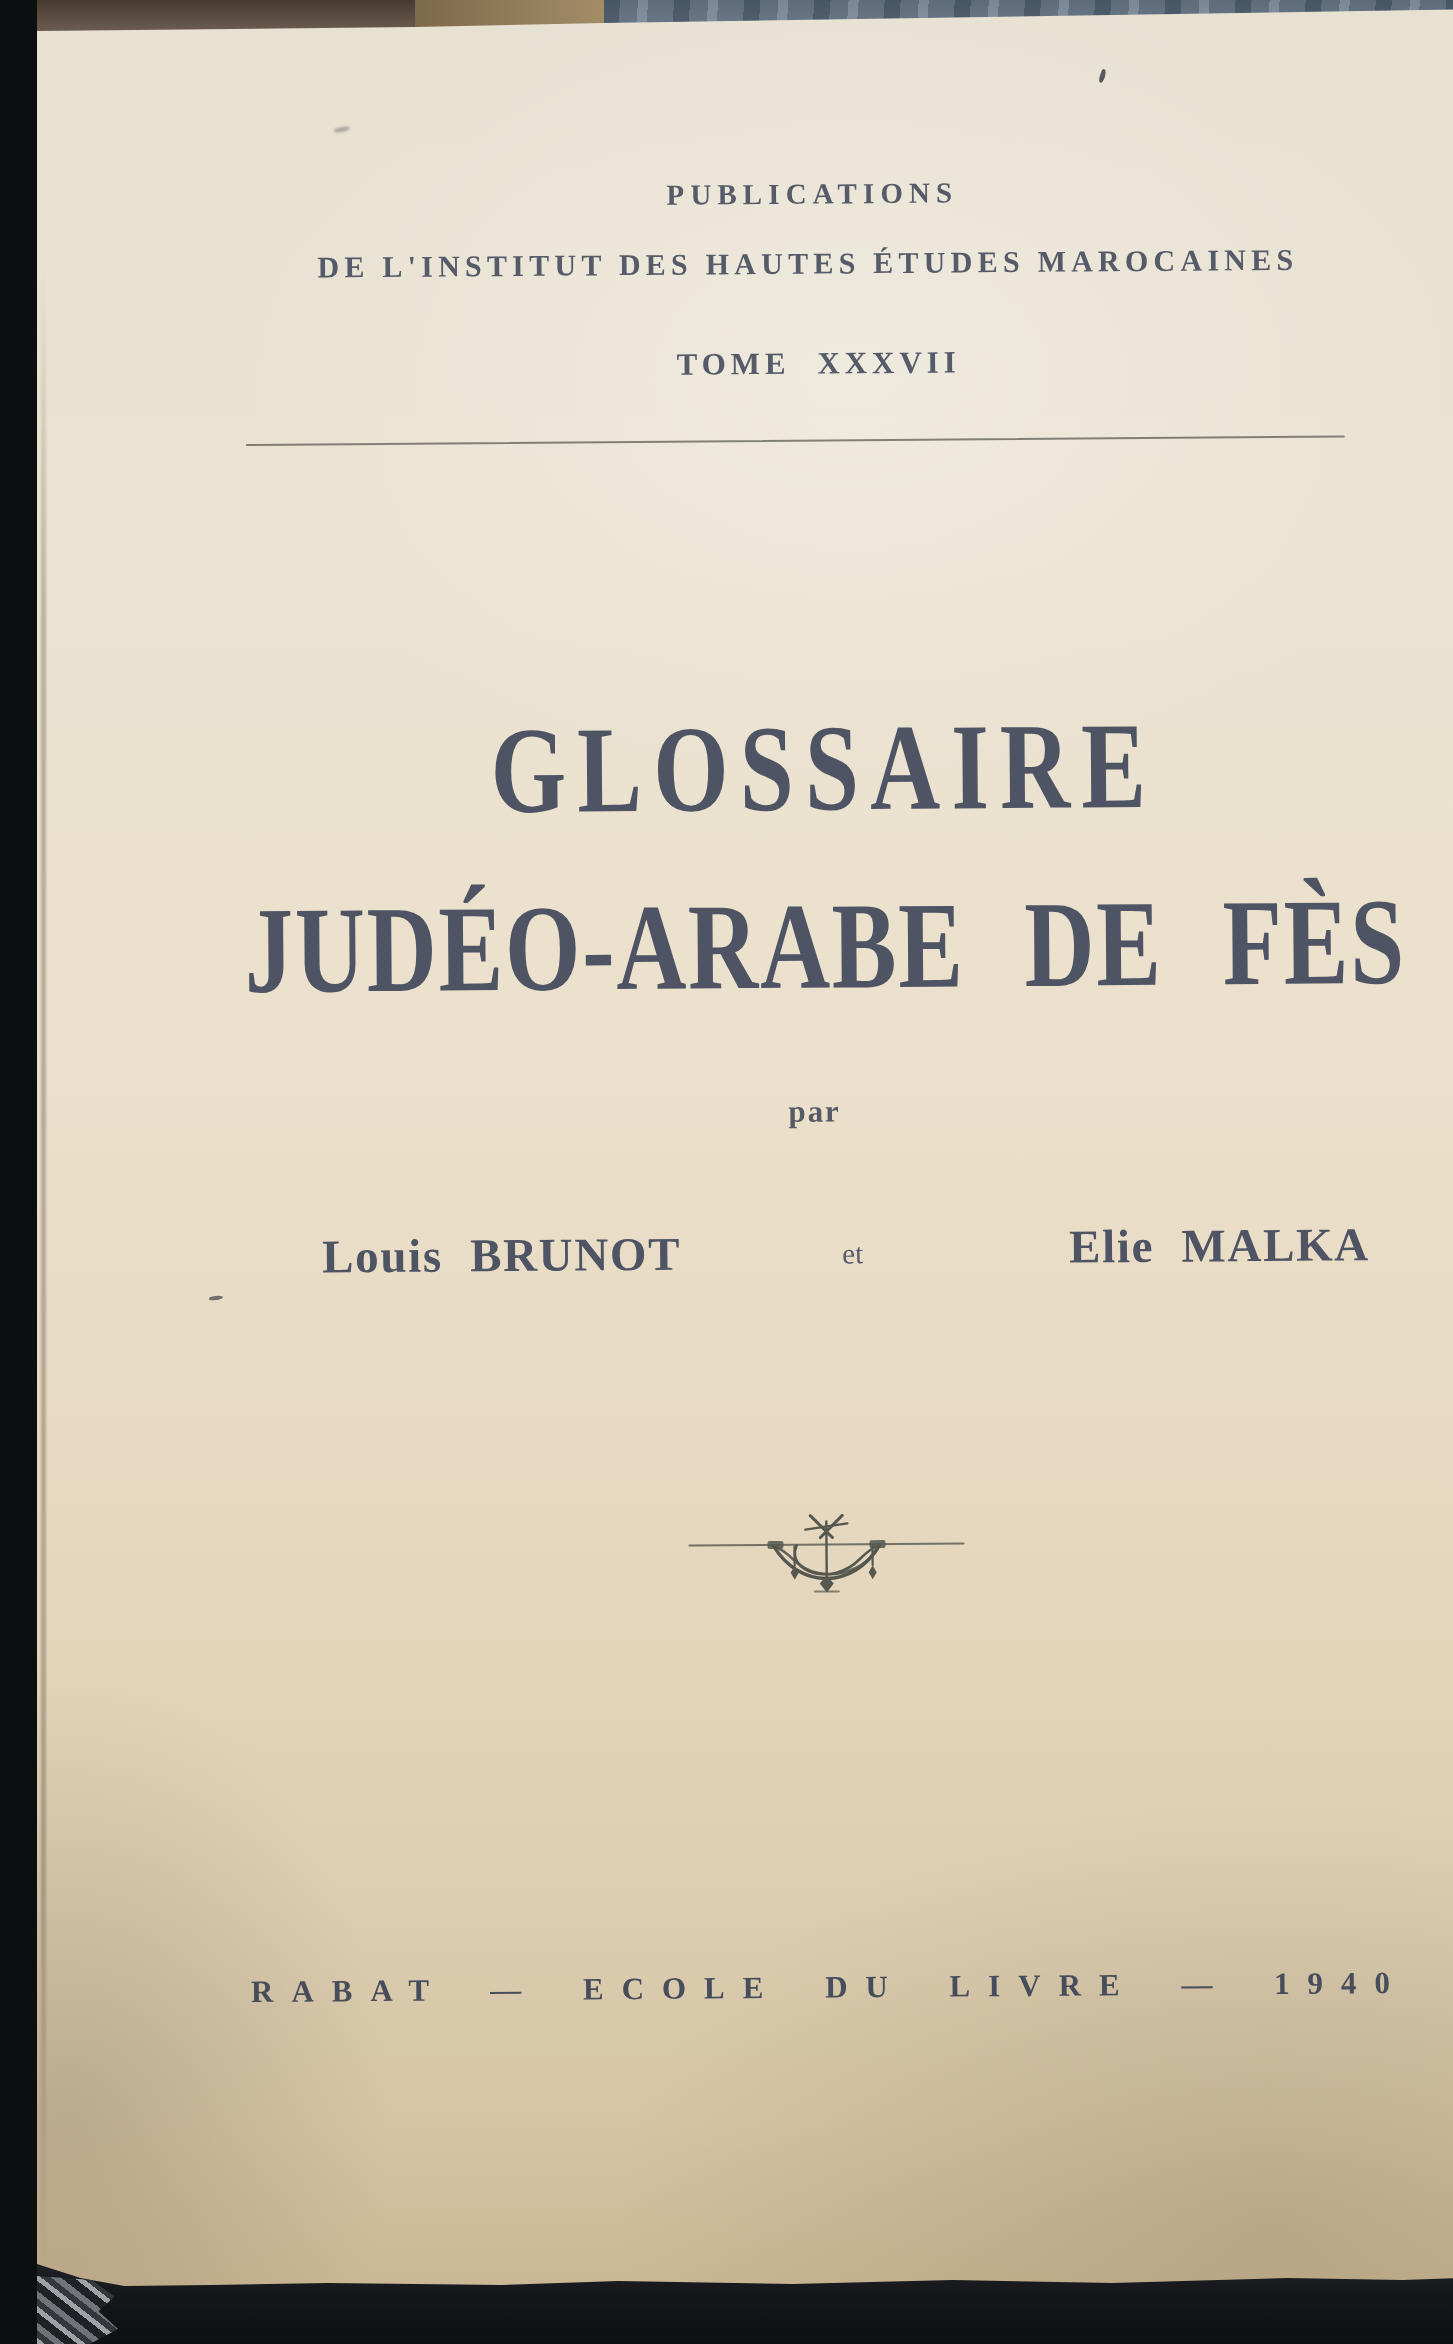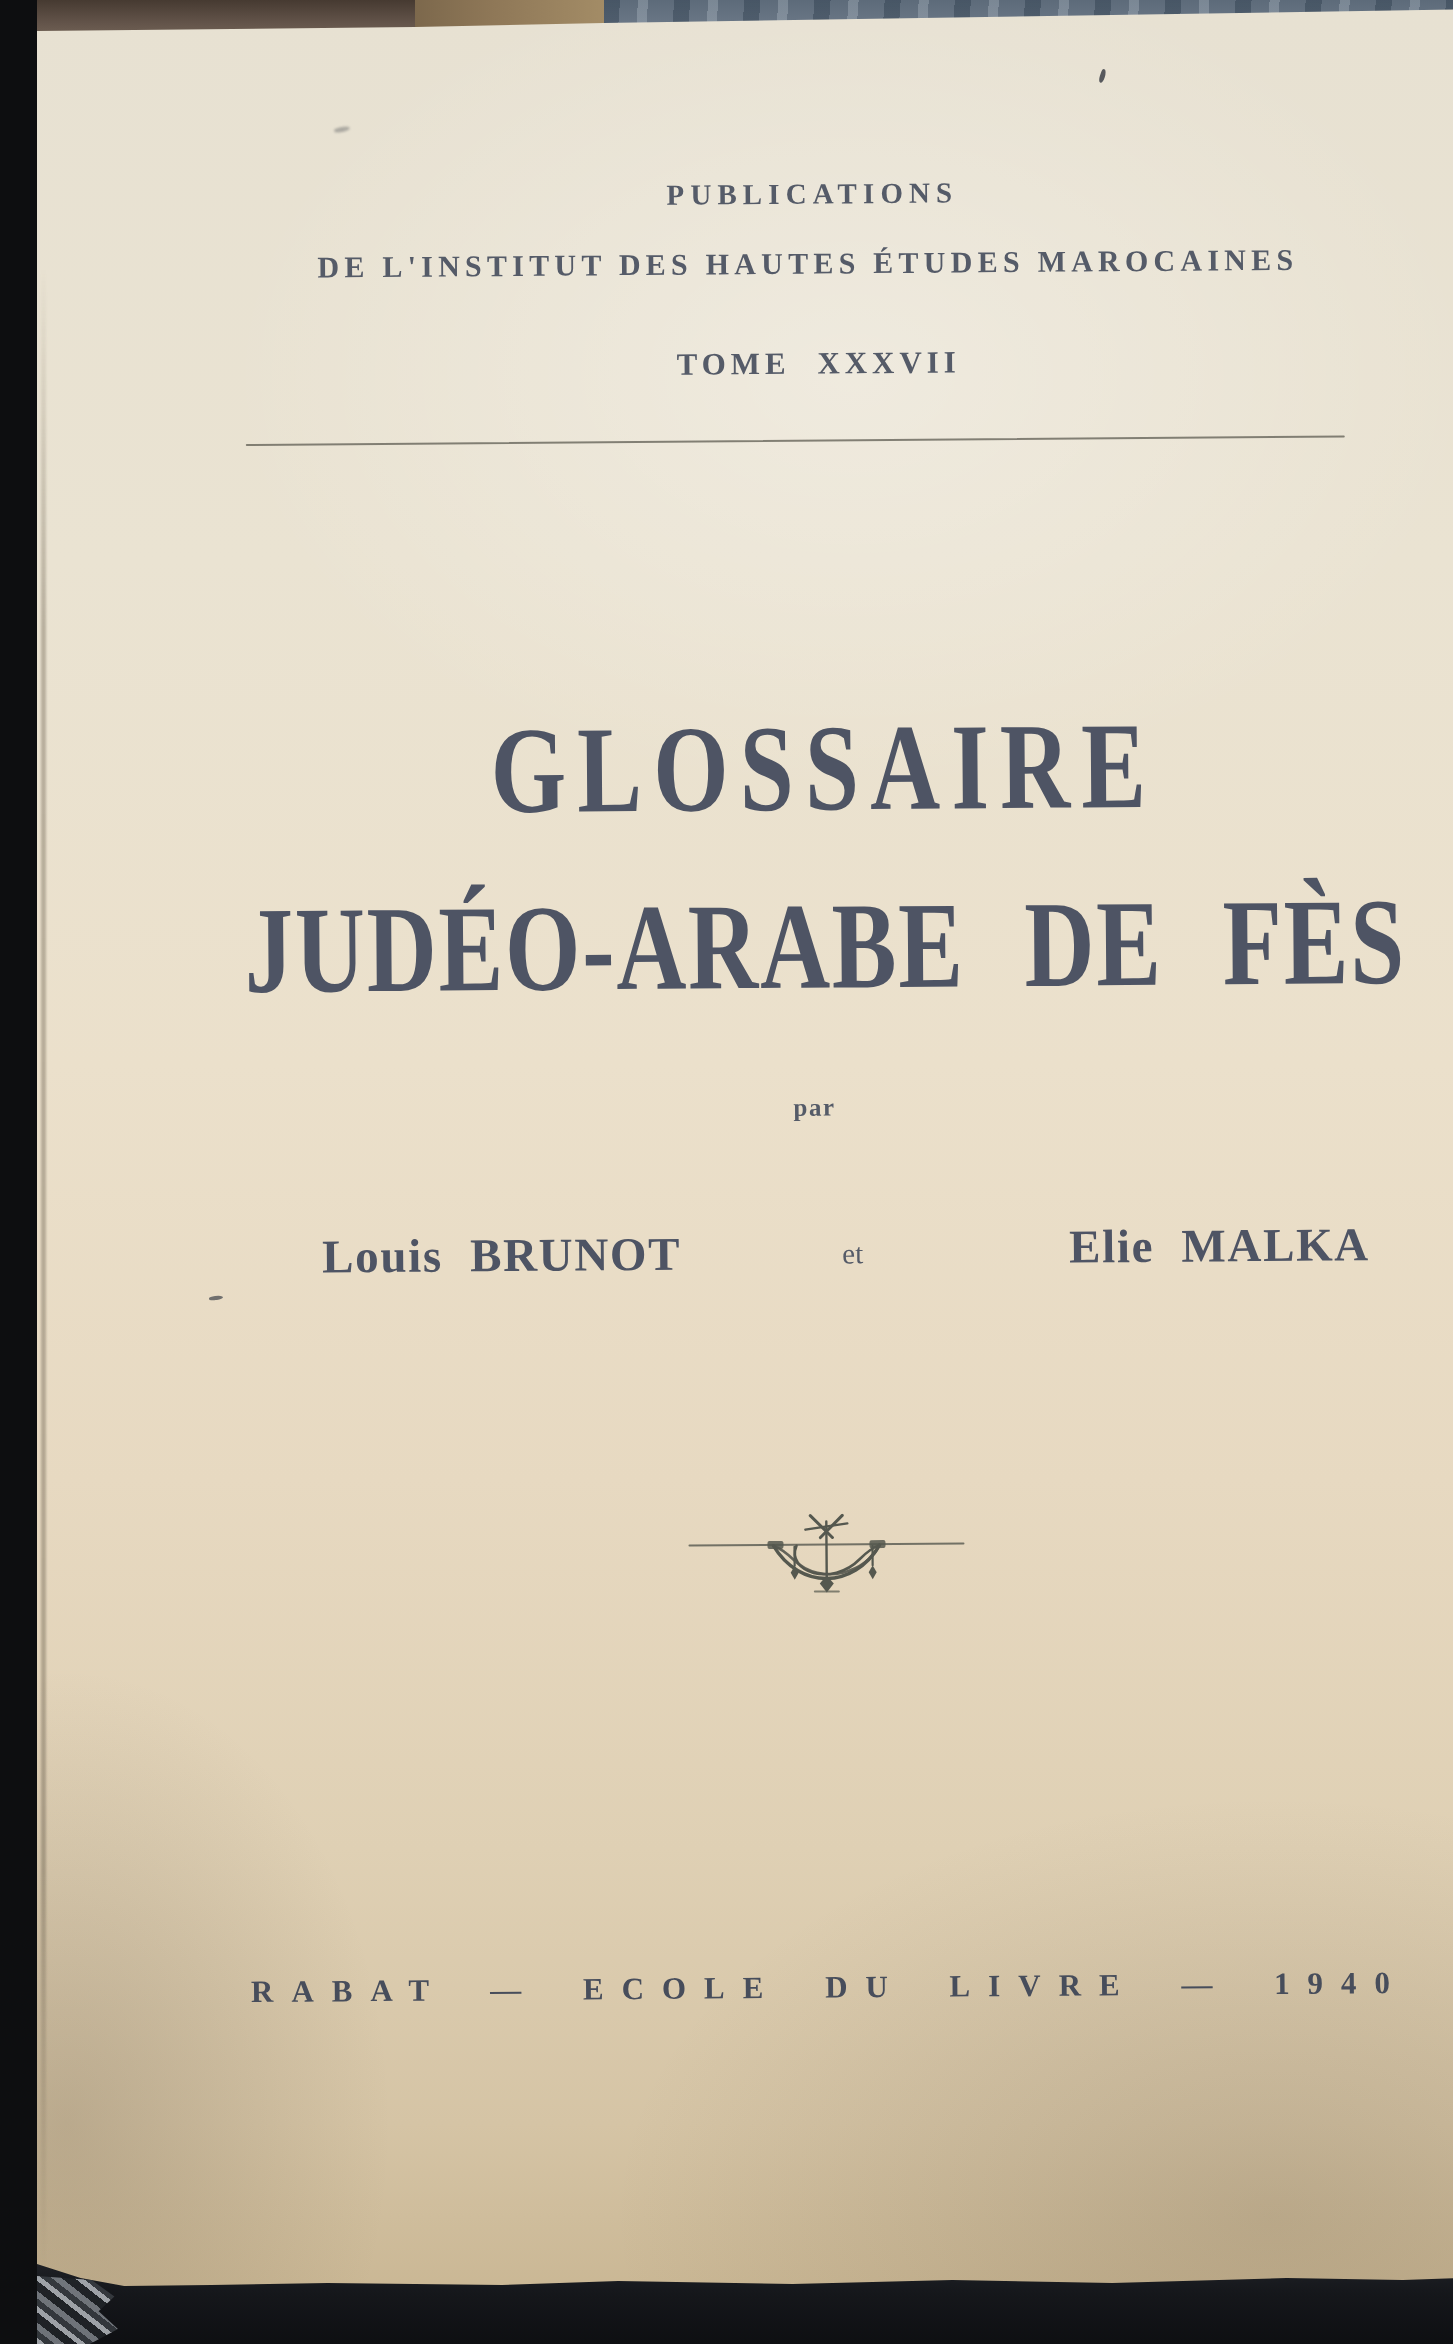--- a/index.html
+++ b/index.html
@@ -52,21 +52,21 @@
   .series2{top:239px;font-size:30px;letter-spacing:.175em;font-weight:bold;
     transform:translateX(-50%) translateX(50px);color:var(--ink-soft,#555b68);}
   .tome{top:338px;font-size:31px;letter-spacing:.16em;word-spacing:14px;font-weight:bold;
     transform:translateX(-50%) translateX(60px);color:var(--ink-soft,#565c69);}
   .rule{position:absolute;left:213px;top:432px;width:1099px;height:2px;
     background:var(--rule,#6f6c62);opacity:.85;border-radius:2px;}
   .title1{top:694px;font-size:97px;font-weight:bold;letter-spacing:.115em;line-height:1.1;
     transform:translateX(-50%) translateX(62px) scaleY(1.27);transform-origin:top center;}
   .title2{top:872px;font-size:97px;font-weight:bold;letter-spacing:.018em;word-spacing:34px;line-height:1.1;
     transform:translateX(-50%) translateX(62px) scaleY(1.27);transform-origin:top center;}
-  .byline{top:1086px;font-size:25px;letter-spacing:.06em;font-weight:bold;
+  .byline{top:1086px;font-size:31px;letter-spacing:.06em;font-weight:bold;
     transform:translateX(-50%) translateX(50px);color:var(--ink-soft,#555b68);}
   .author1{position:absolute;left:283px;top:1218px;font-size:47px;font-weight:bold;letter-spacing:.035em;word-spacing:14px;white-space:nowrap;}
   .conj{position:absolute;left:803px;top:1230px;font-size:29px;font-weight:normal;color:var(--ink-soft,#555b68);}
   .author2{position:absolute;left:1030px;top:1214px;font-size:47px;font-weight:bold;letter-spacing:.035em;word-spacing:14px;white-space:nowrap;}
   .ornament{position:absolute;left:50%;top:1506px;transform:translateX(-50%) translateX(58px);}
   .imprint{top:1962px;font-size:31px;font-weight:bold;letter-spacing:.58em;word-spacing:18px;
     transform:translateX(-50%) translateX(58px);color:#474d5b;}
   
   .surface-bottom{
     position:absolute;left:0;top:2252px;width:100%;height:92px;

